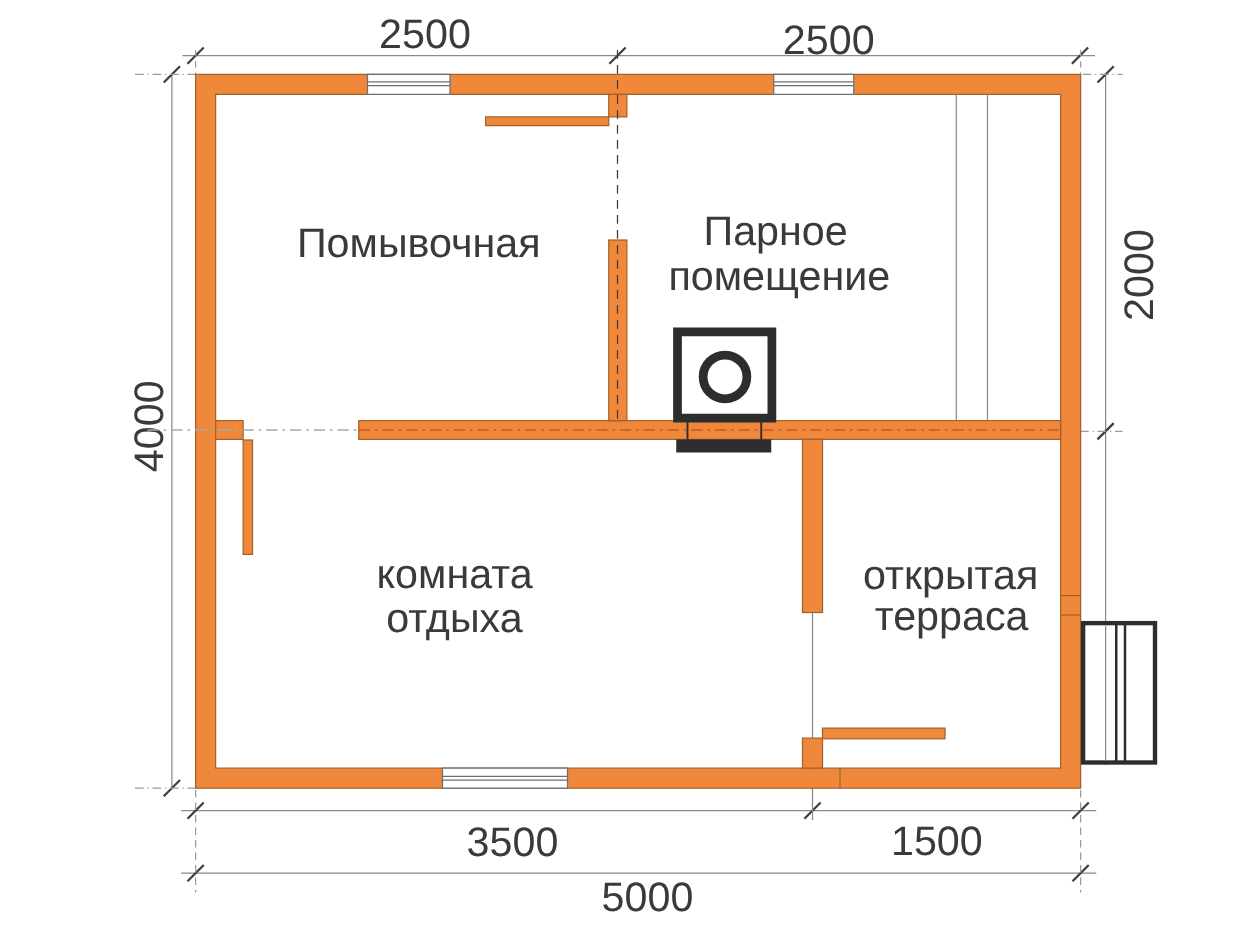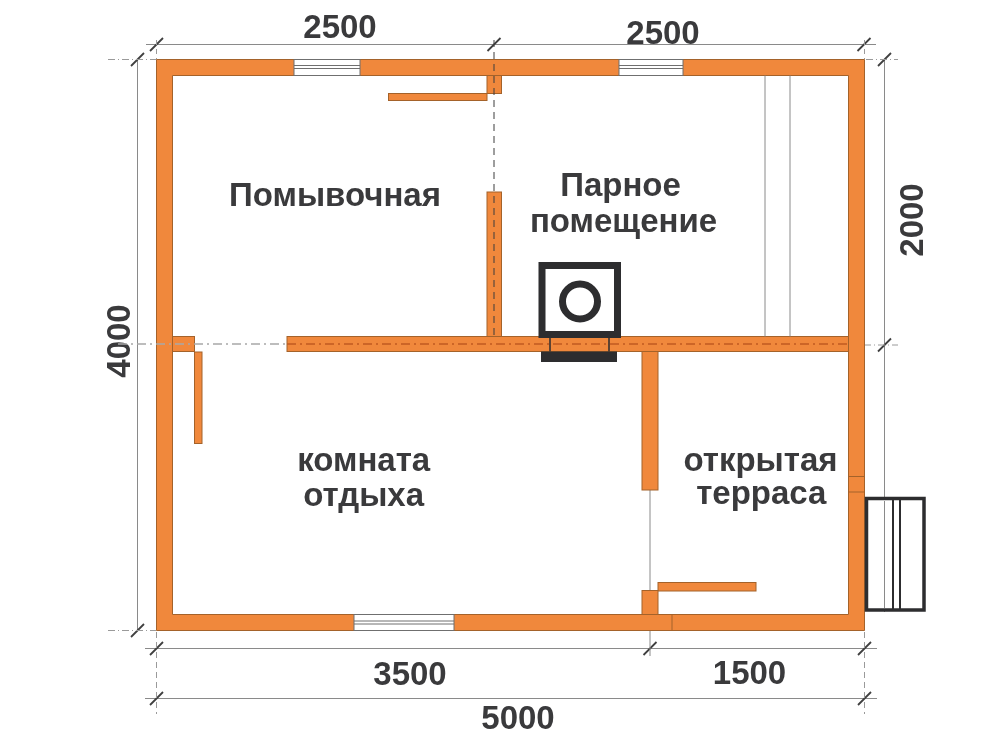--- a/index.html
+++ b/index.html
@@ -1,16 +1,16 @@
 <!DOCTYPE html>
 <html><head>
 <meta charset="utf-8">
 <style>
   html,body{margin:0;padding:0;background:#ffffff;}
-  .wrap{width:1000px;height:740px;position:relative;background:#ffffff;overflow:hidden;font-weight:bold;}
+  .wrap{width:1000px;height:740px;position:relative;background:#ffffff;overflow:hidden;}
   svg{display:block;}
   text{font-family:"Liberation Sans", sans-serif;fill:#3a3a3c;}
 </style>
 </head>
 <body>
 <div class="wrap">
 <svg width="1000" height="740" viewBox="0 0 1000 740">
 
 <g stroke="#8a8a8a" stroke-width="1" fill="none">
   <line x1="146" y1="44.5" x2="876" y2="44.5"></line>

